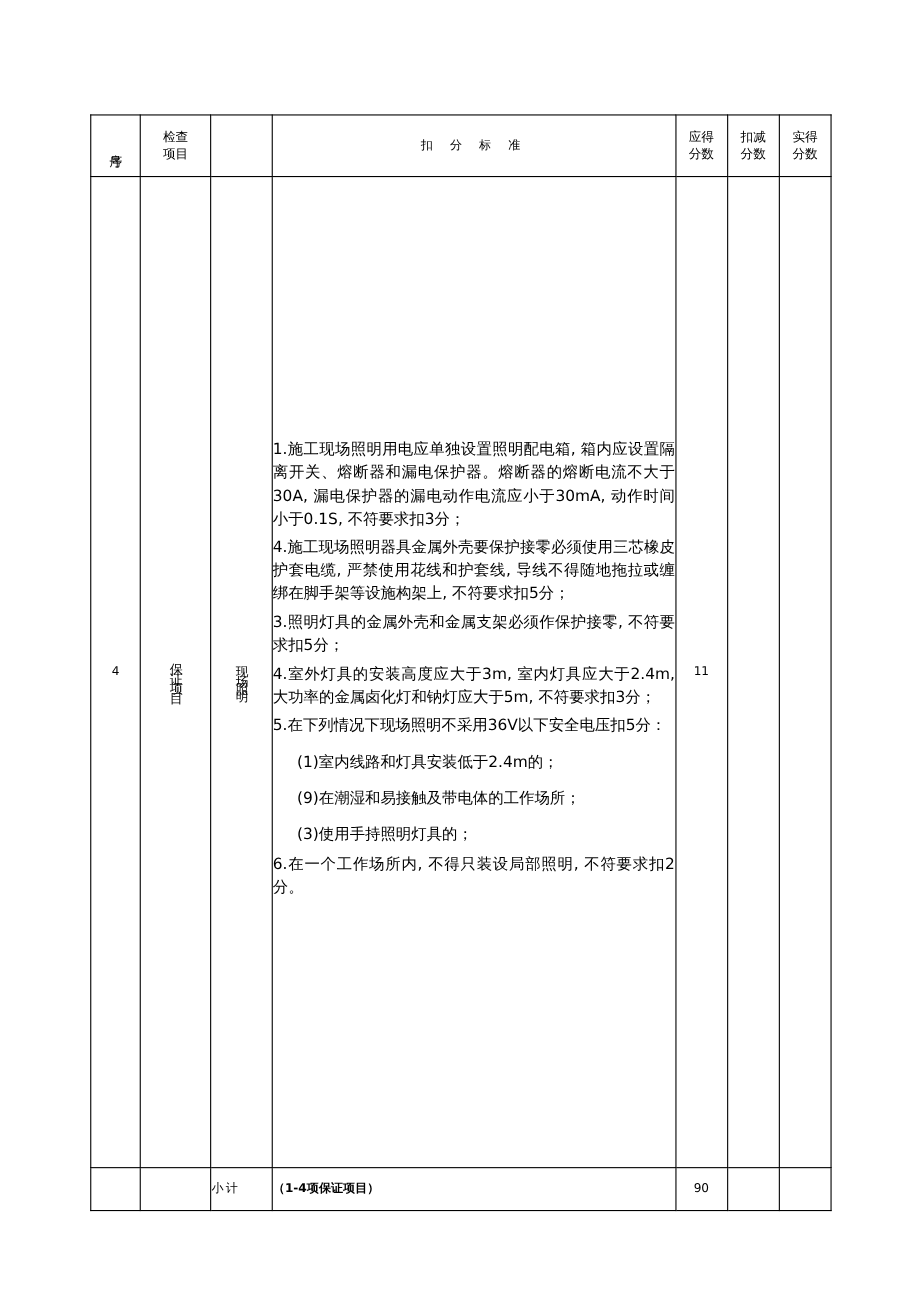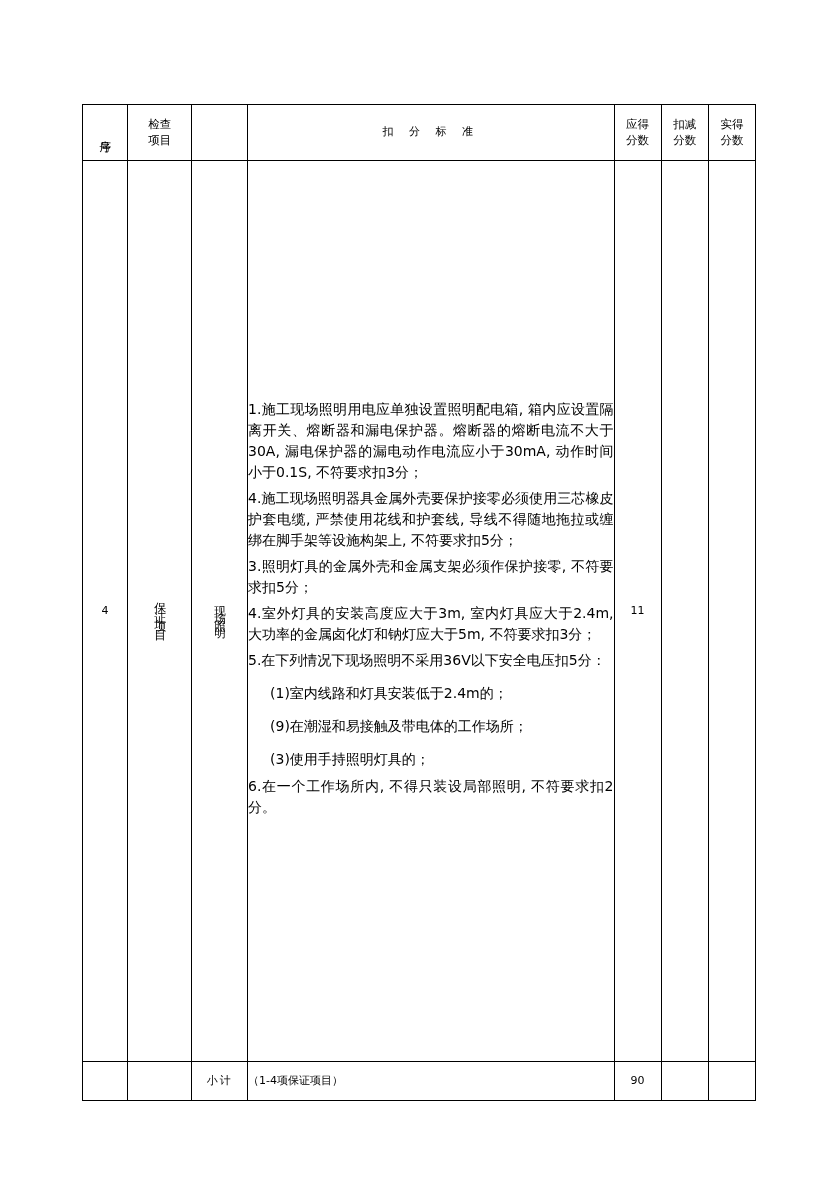--- a/index.html
+++ b/index.html
@@ -110,27 +110,27 @@
     margin-top: 12px;
   }
   .num-cell {
     text-align: center;
     font-size: 12px;
   }
 
   
   .row-sub td { height: 38px; }
   .sub-label {
-    text-align: center;
     font-size: 11.5px;
     letter-spacing: 2px;
   }
   .sub-text {
     font-size: 11.5px;
     padding-left: 8px;
+    font-weight: bold;
   }
 </style>
 </head>
 <body>
 
 <div class="page">
 
   <table class="score-table">
     <colgroup>
       <col class="c-no">

